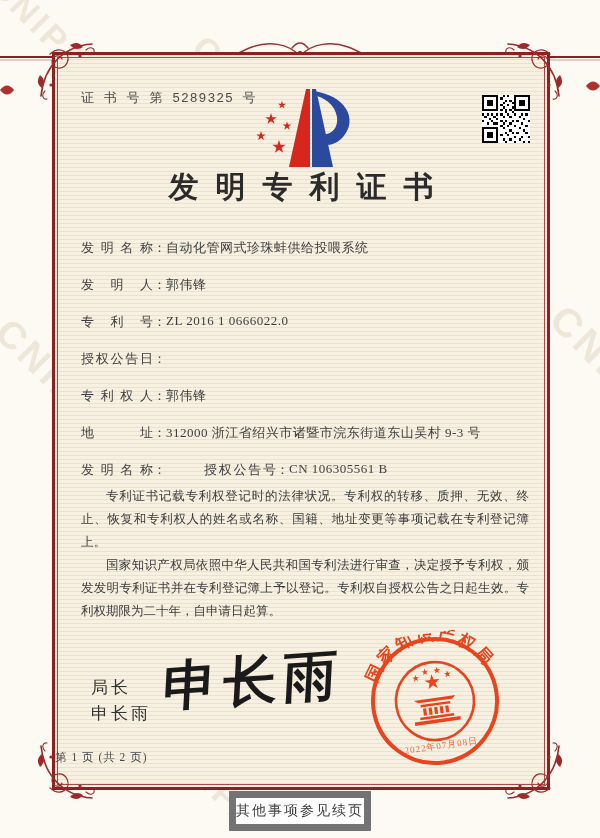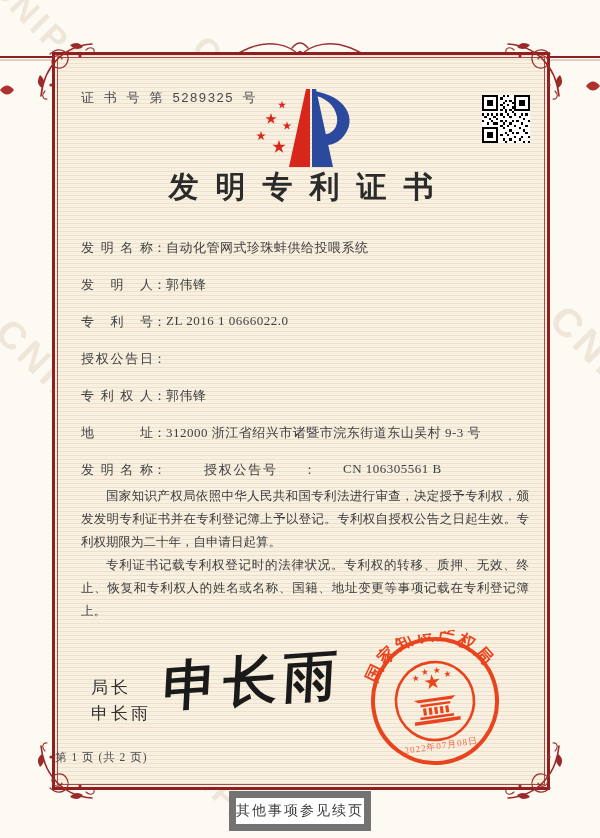--- a/index.html
+++ b/index.html
@@ -28,21 +28,21 @@
   .certno{left:26px;top:34px;font-size:13px;color:#4a4a4a;letter-spacing:1px;font-family:Liberation Mono, monospace;}
   .title{
     left:0;top:112px;width:100%;text-align:center;font-size:30px;font-weight:600;
     color:#2b2b2b;letter-spacing:17px;text-indent:17px;border-radius:20px;
   }
   .fields{left:26px;top:184px;width:446px;font-size:13px;color:#3f3f3f;}
   .frow{display:flex;align-items:flex-start;height:15px;margin-bottom:22px;white-space:nowrap;}
   .flabel{display:inline-block;width:72px;text-align:justify;text-align-last:justify;flex:none;}
   .fcolon{flex:none;}
   .fvalue{flex:none;letter-spacing:.5px;}
-  .fpair2{margin-left:38px;display:flex;gap:27px;}
+  .fpair2{margin-left:38px;display:flex;}
   .paras{left:26px;top:430px;width:448px;font-size:12.5px;line-height:23px;color:#3c3c3c;text-align:justify;}
   .paras p{margin:0;text-indent:2em;}
   .director{left:36px;top:620px;font-size:17px;color:#333;letter-spacing:3px;line-height:26px;}
   .sig{
     left:108px;top:590px;font-size:54px;color:#1a1a1a;letter-spacing:6px;font-weight:600;
     transform:rotate(-4deg) skewX(-7deg);
   }
   .pageno{left:0;top:695px;width:100%;font-size:11.5px;color:#4a4a4a;letter-spacing:1px;}
   .seal{left:312px;top:578px;transform:rotate(-8deg);opacity:.93;}
   .note{
@@ -180,22 +180,22 @@
         <span class="fcolon">：</span>
       <span class="fpair2">
         <span class="flabel">授权公告号</span>
           <span class="fcolon">：</span>
           <span class="fvalue">CN 106305561 B</span>
       </span>
     </div>
   </div>
 
   <div class="abs paras">
+    <p>专利证书记载专利权登记时的法律状况。专利权的转移、质押、无效、终止、恢复和专利权人的姓名或名称、国籍、地址变更等事项记载在专利登记簿上。</p>
     <p>国家知识产权局依照中华人民共和国专利法进行审查，决定授予专利权，颁发发明专利证书并在专利登记簿上予以登记。专利权自授权公告之日起生效。专利权期限为二十年，自申请日起算。</p>
-    <p>专利证书记载专利权登记时的法律状况。专利权的转移、质押、无效、终止、恢复和专利权人的姓名或名称、国籍、地址变更等事项记载在专利登记簿上。</p>
   </div>
 
   <div class="abs director">
     <div>局长</div>
     <div>申长雨</div>
   </div>
 
   <div class="abs sig">申长雨</div>
 
   <svg class="abs seal" width="136" height="136" viewBox="-68 -68 136 136">

